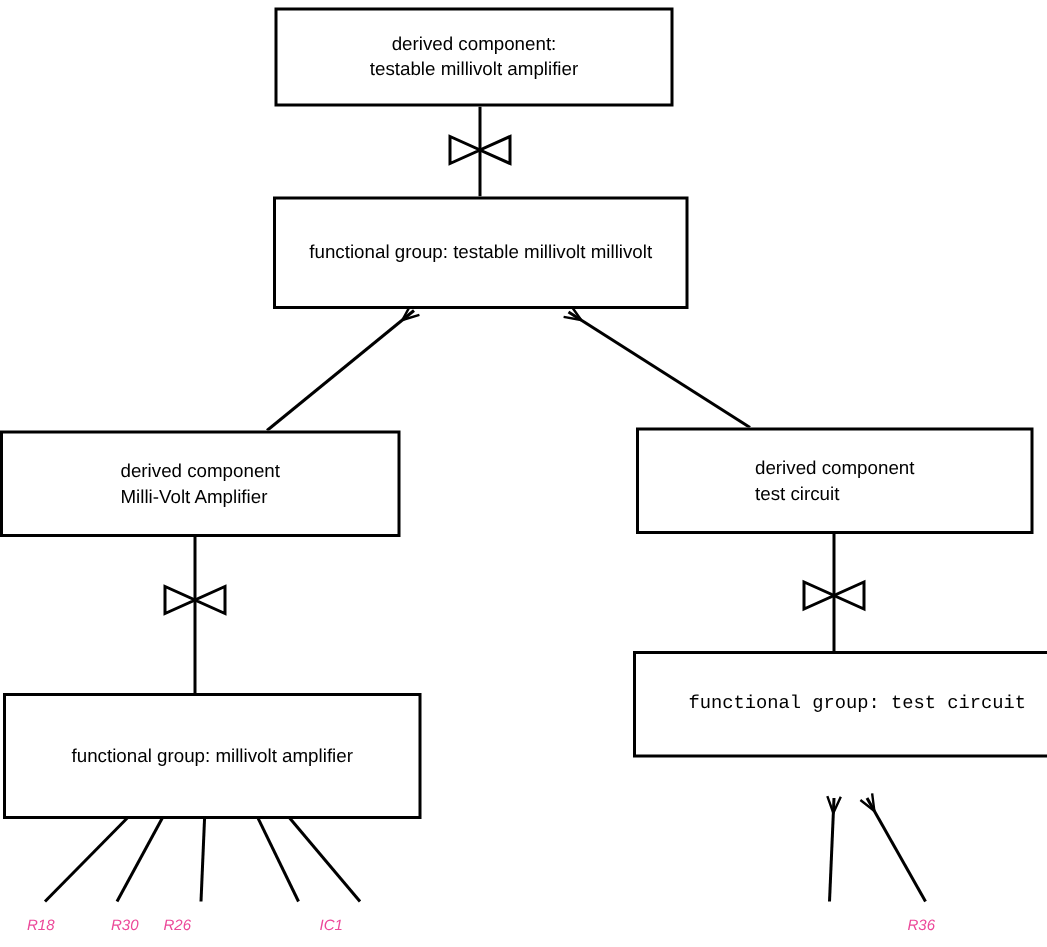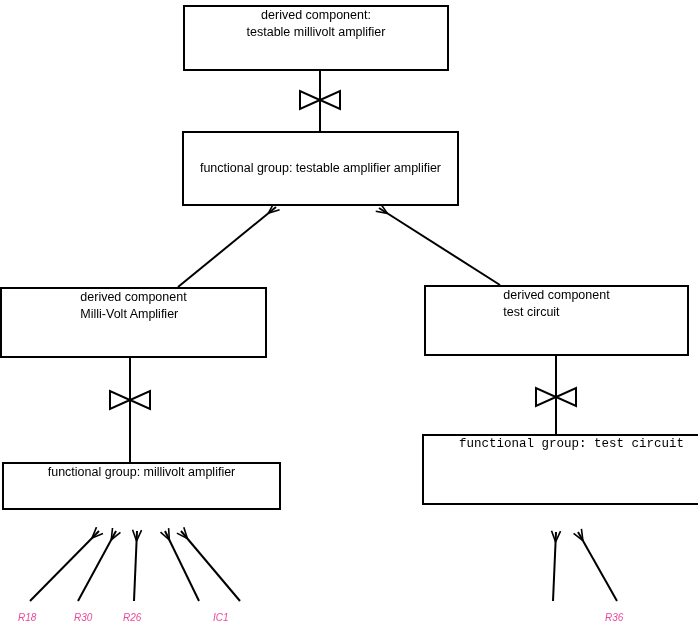--- a/index.html
+++ b/index.html
@@ -14,20 +14,21 @@
     background: #ffffff;
     font-family: "Liberation Sans", sans-serif;
     overflow: hidden;
   }
   .node {
     position: absolute;
     box-sizing: border-box;
     border: 2px solid #000000;
     background: #ffffff;
     display: flex;
+    align-items: center;
     justify-content: center;
     text-align: center;
   }
   .node .node-text {
     font-size: 12.5px;
     line-height: 17px;
     color: #000000;
     white-space: pre-line;
     text-align: left;
     display: inline-block;
@@ -95,42 +96,42 @@
     <line x1="553" y1="601" x2="556" y2="532" stroke-width="2" marker-end="url(#openarrow)"></line>
     <line x1="617" y1="601" x2="578" y2="532" stroke-width="2" marker-end="url(#openarrow)"></line>
   </svg>
 
   <div class="node center-text" style="left:183px; top:5px; width:266px; height:66px;">
     <span class="node-text">derived component:
  testable millivolt amplifier</span>
   </div>
 
   <div class="node center-text" style="left:182px; top:131px; width:277px; height:75px; align-items:center;">
-    <span class="node-text">functional group: testable amplifier amplifier</span>
+    <span class="node-text">functional group: testable millivolt millivolt</span>
   </div>
 
   <div class="node" style="left:0px; top:287px; width:267px; height:71px;">
     <span class="node-text">derived component
 Milli-Volt Amplifier</span>
   </div>
 
   <div class="node" style="left:424px; top:285px; width:265px; height:71px;">
     <span class="node-text">derived component
 test circuit</span>
   </div>
 
-  <div class="node center-text" style="left:2px; top:462px; width:279px; height:48px;">
+  <div class="node center-text" style="left:2px; top:462px; width:279px; height:84px;">
     <span class="node-text">functional group: millivolt amplifier</span>
   </div>
 
   <div class="node center-text" style="left:422px; top:434px; width:299px; height:71px;font-family:Liberation Mono, monospace;">
     <span class="node-text">functional group: test circuit</span>
   </div>
 
   <div class="leaf-label" style="left:18px; top:612px;">R18</div>
   <div class="leaf-label" style="left:74px; top:612px;">R30</div>
-  <div class="leaf-label" style="left:123px; top:612px;">R26</div>
+  <div class="leaf-label" style="left:109px; top:612px;">R26</div>
   <div class="leaf-label" style="left:168px; top:612px;margin-top:28px;">R22</div>
   <div class="leaf-label" style="left:213px; top:612px;text-align:right;">IC1</div>
   <div class="leaf-label" style="left:538px; top:643px;">TR1</div>
   <div class="leaf-label" style="left:605px; top:612px;">R36</div>
 
 </div>
 
 </body></html>

